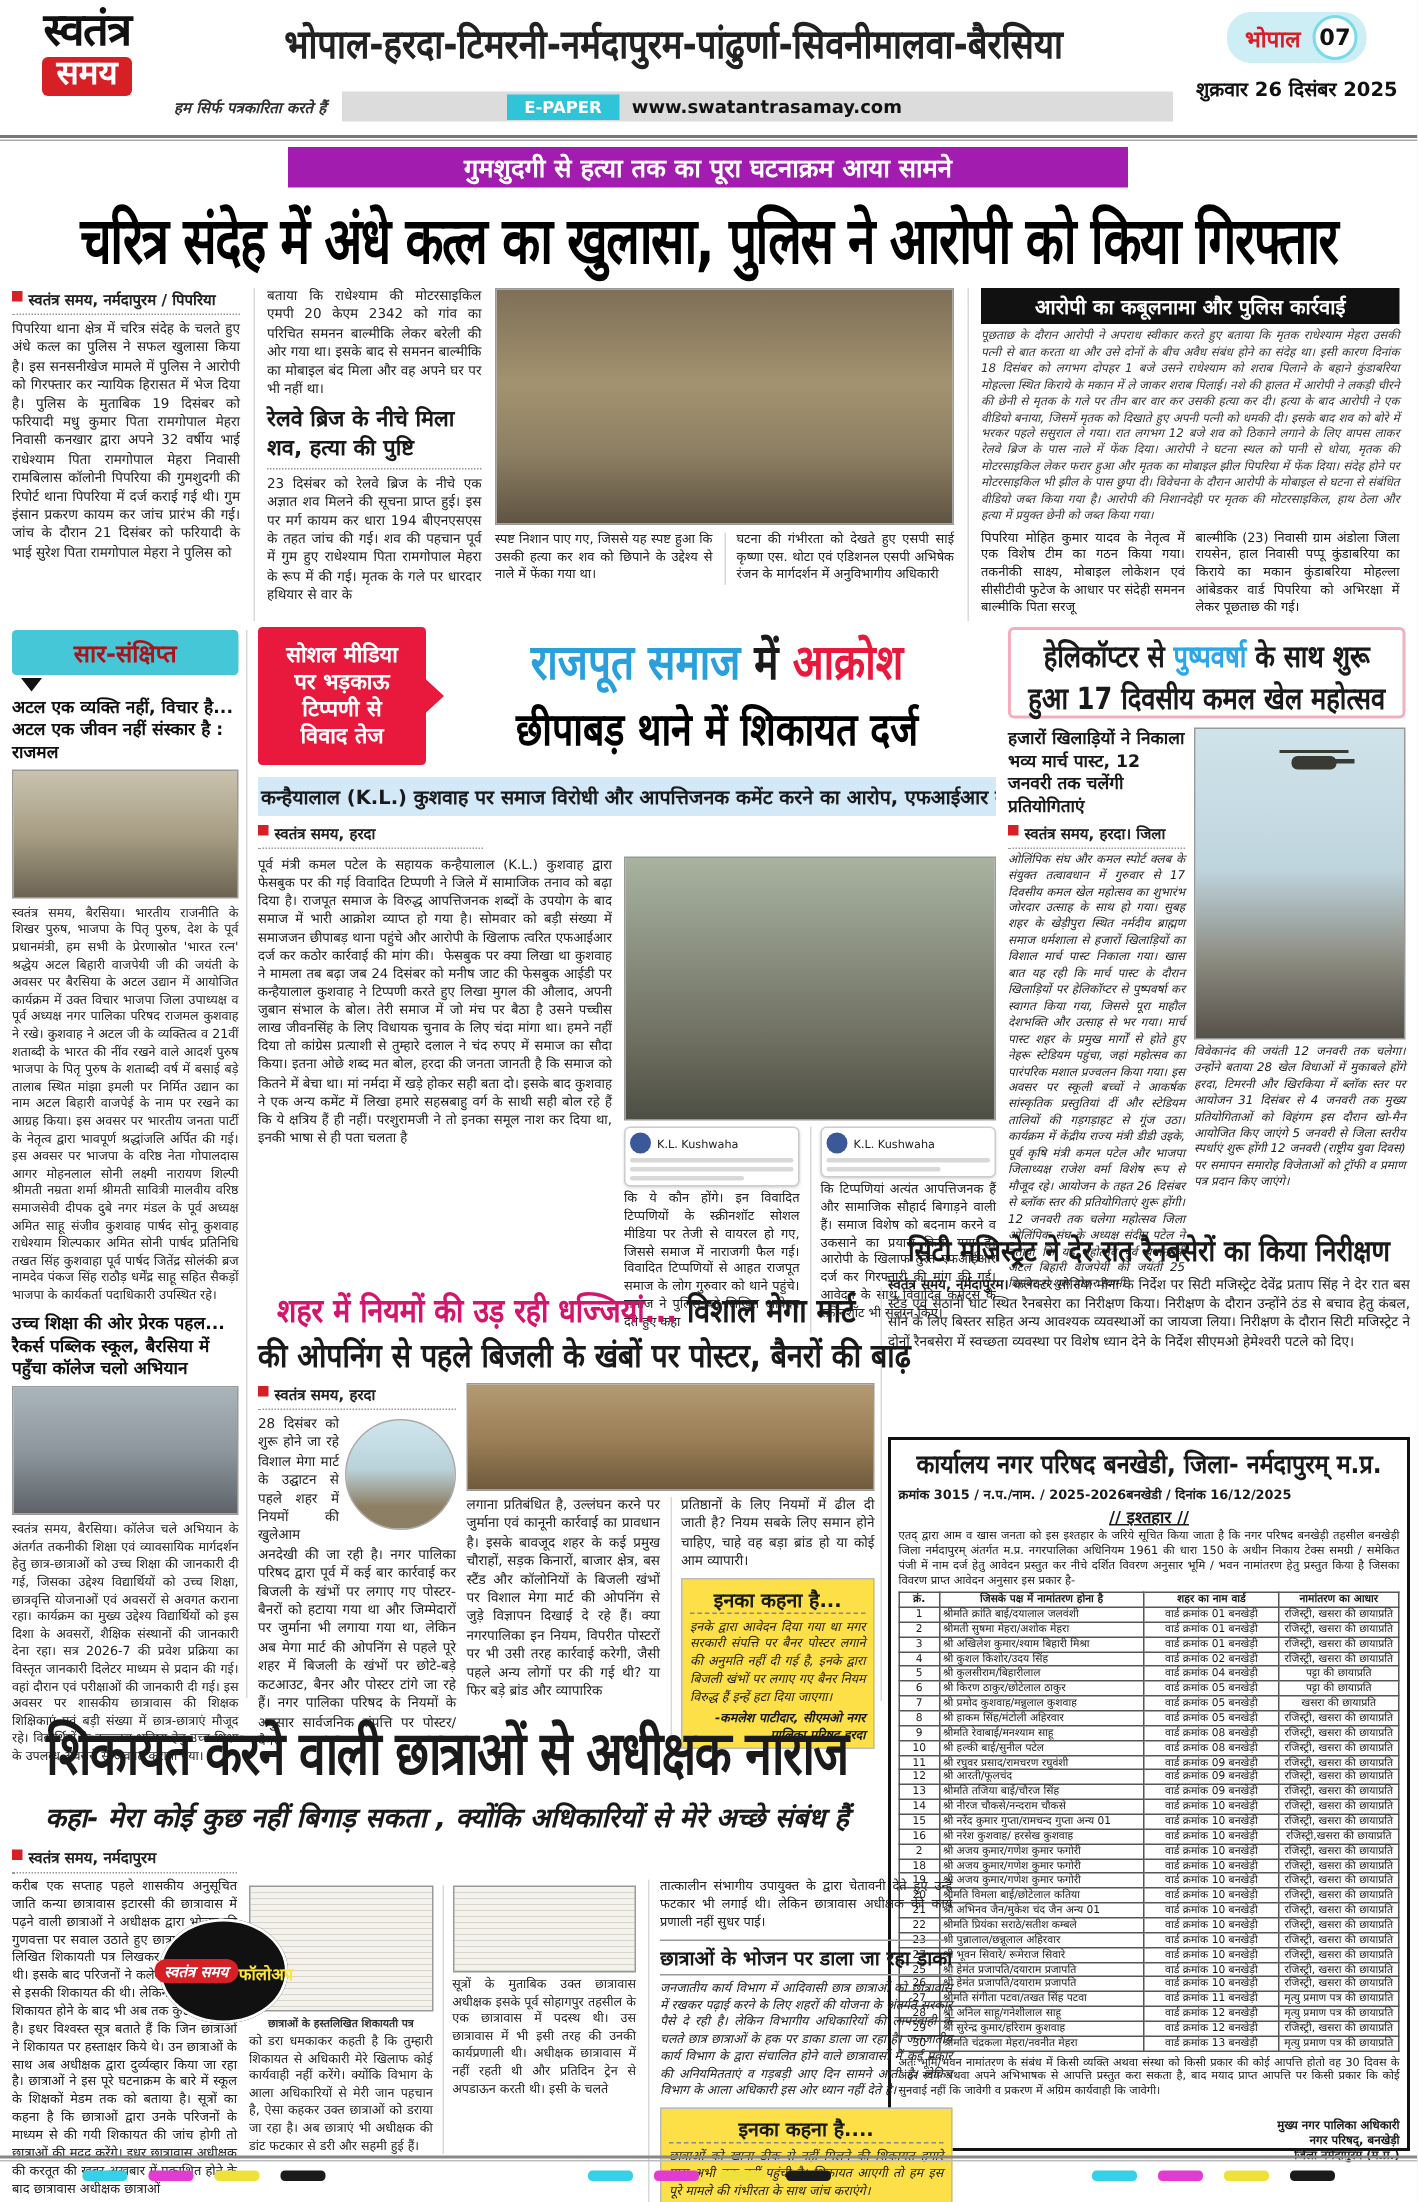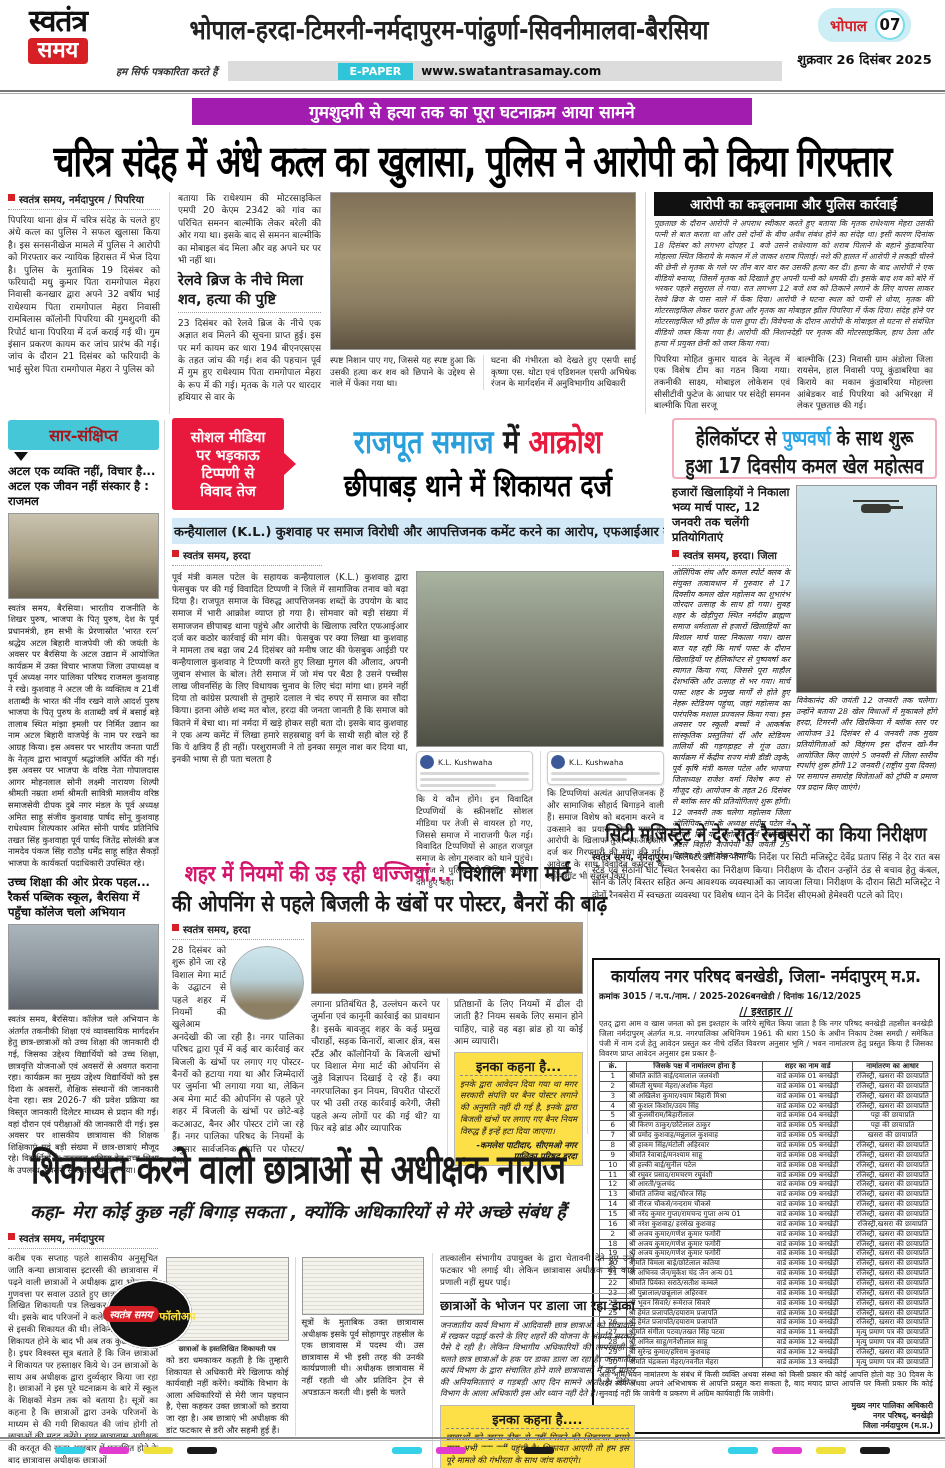--- a/index.html
+++ b/index.html
@@ -129,21 +129,21 @@
   .notice { position:absolute; top:958px; left:592px; width:348px; height:476px; border:2px solid #111; padding:3px 5px; }
   .notice-title { font-size:15.5px; font-weight:900; text-align:center; white-space:nowrap; transform:scaleY(1.1); transform-origin:top; }
   .notice-ref { display:flex; justify-content:flex-start; font-size:8.6px; font-weight:800; margin-top:5px; }
   .notice-heading { text-align:center; font-size:11px; font-weight:900; text-decoration:underline; margin:1px 0; }
   .notice-intro { font-size:7.6px; line-height:1.32; text-align:justify; }
   .notice table { width:100%; border-collapse:collapse; margin-top:2px; }
   .notice th, .notice td { border:1px solid #555; font-size:7.1px; line-height:1.25; padding:0 2px; text-align:center; }
   .notice th { font-weight:800; }
   .notice td.nm { text-align:left; }
   .notice-outro { font-size:7.5px; line-height:1.3; text-align:justify; margin-top:2px; }
-  .notice-sign { text-align:right; font-size:7.8px; font-weight:800; line-height:1.3; margin-top:2px; }
+  .notice-sign { text-align:right; font-size:7.8px; font-weight:800; line-height:1.3; margin-top:13px; }
 
   
   .warden { position:absolute; top:1140px; left:8px; width:580px; }
   .warden-hl { font-size:32px; font-weight:900; text-align:center; white-space:nowrap; transform:scaleY(1.25); transform-origin:top; letter-spacing:-1px; }
   .warden-sub { font-size:18px; font-weight:800; font-style:italic; text-align:center; margin-top:16px; white-space:nowrap; }
   .warden-by { margin-top:8px; width:150px; }
   .warden-cols { display:flex; gap:8px; margin-top:2px; position:relative; }
   .wd-c1 { width:150px; flex:none; }
   .wd-mid { width:258px; flex:none; }
   .wd-c4 { flex:1; }

